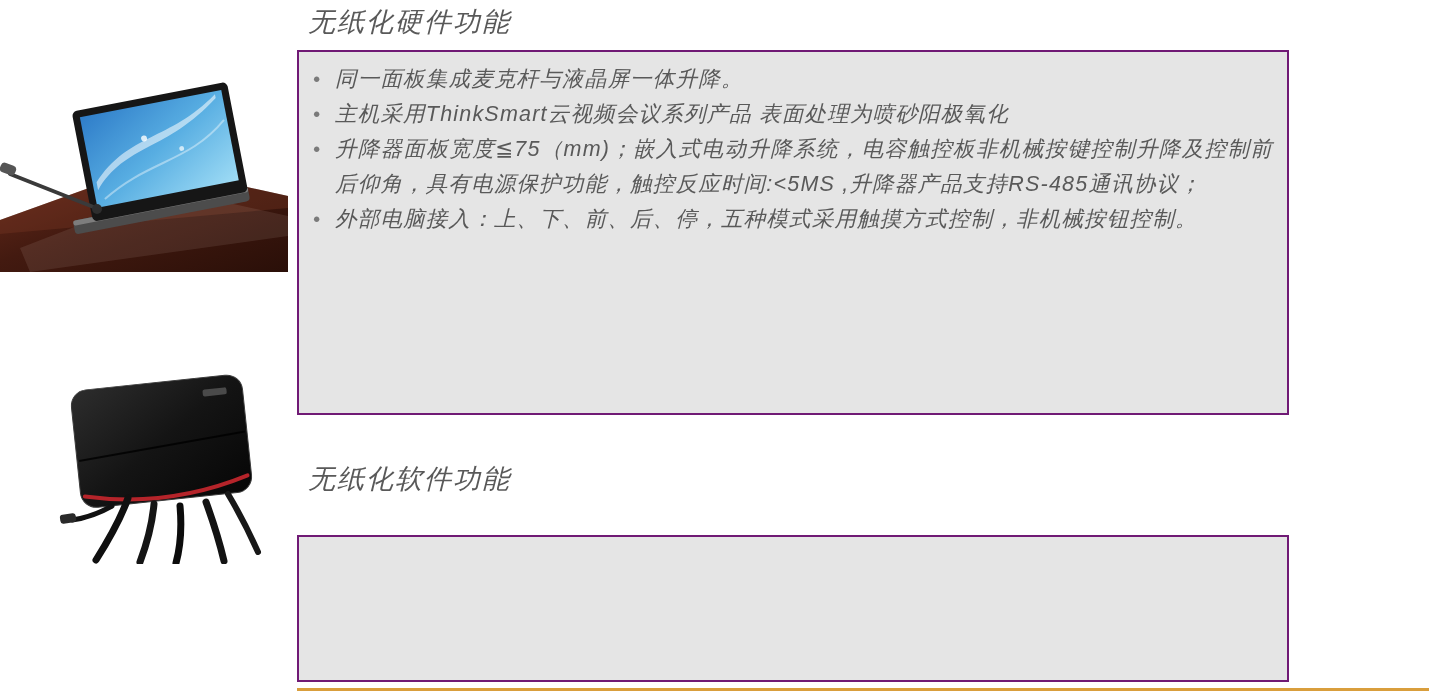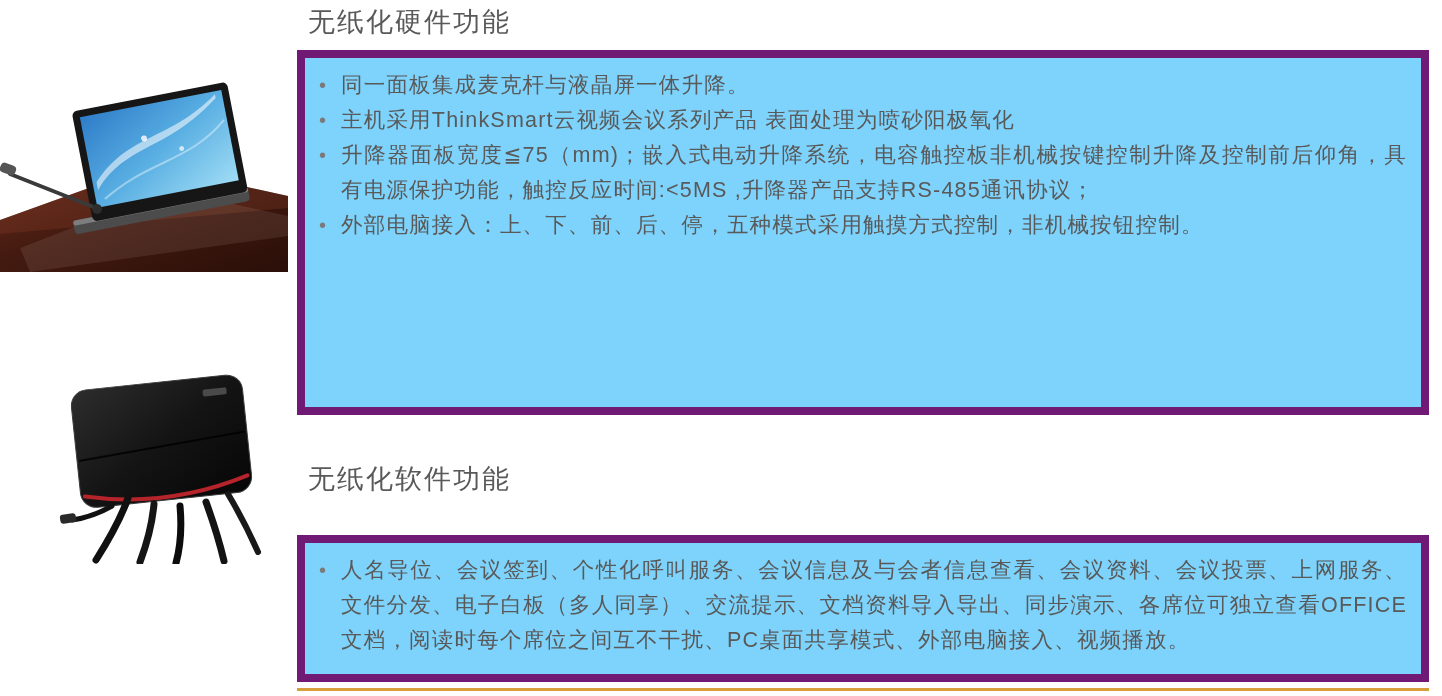--- a/index.html
+++ b/index.html
@@ -3,39 +3,40 @@
 <meta charset="utf-8">
 <style>
   html,body{margin:0;padding:0;background:#ffffff;}
   .canvas{
     position:relative;
     width:1442px;height:696px;
     background:#ffffff;
     font-family:"Liberation Sans","DejaVu Sans",sans-serif;
     color:#595959;
     overflow:hidden;
+    font-style:italic;
   }
   .section-title{
     position:absolute;
     left:308px;
     font-size:27px;
     letter-spacing:2px;
     color:#595959;
     font-weight:400;
     margin:0;
     white-space:nowrap;
   }
   #hw-title{top:4px;}
   #sw-title{top:461px;}
   .feature-box{
     position:absolute;
     left:297px;
-    width:1132px;
-    border:8px solid #701a75;
-    background:#7dd3fc;
+    width:992px;
+    border:2px solid #701a75;
+    background:#e5e5e5;
     box-sizing:border-box;
   }
   #hw-box{top:50px;height:365px;}
   #sw-box{top:535px;height:147px;}
   ul.bullets{
     list-style:none;
     margin:10px 0 0 0;
     padding:0 14px 0 0;
   }
   ul.bullets li{
@@ -147,19 +148,18 @@
       <li>主机采用ThinkSmart云视频会议系列产品 表面处理为喷砂阳极氧化</li>
       <li>升降器面板宽度≦75（mm)；嵌入式电动升降系统，电容触控板非机械按键控制升降及控制前后仰角，具有电源保护功能，触控反应时间:&lt;5MS ,升降器产品支持RS-485通讯协议；</li>
       <li>外部电脑接入：上、下、前、后、停，五种模式采用触摸方式控制，非机械按钮控制。</li>
     </ul>
   </div>
 
   <h2 id="sw-title" class="section-title">无纸化软件功能</h2>
 
   <div id="sw-box" class="feature-box">
     <ul class="bullets">
-      <li>人名导位、会议签到、个性化呼叫服务、会议信息及与会者信息查看、会议资料、会议投票、上网服务、文件分发、电子白板（多人同享）、交流提示、文档资料导入导出、同步演示、各席位可独立查看OFFICE文档，阅读时每个席位之间互不干扰、PC桌面共享模式、外部电脑接入、视频播放。</li>
     </ul>
   </div>
 
   <div class="bottom-rule"></div>
 
 </div>
 
 </body></html>

